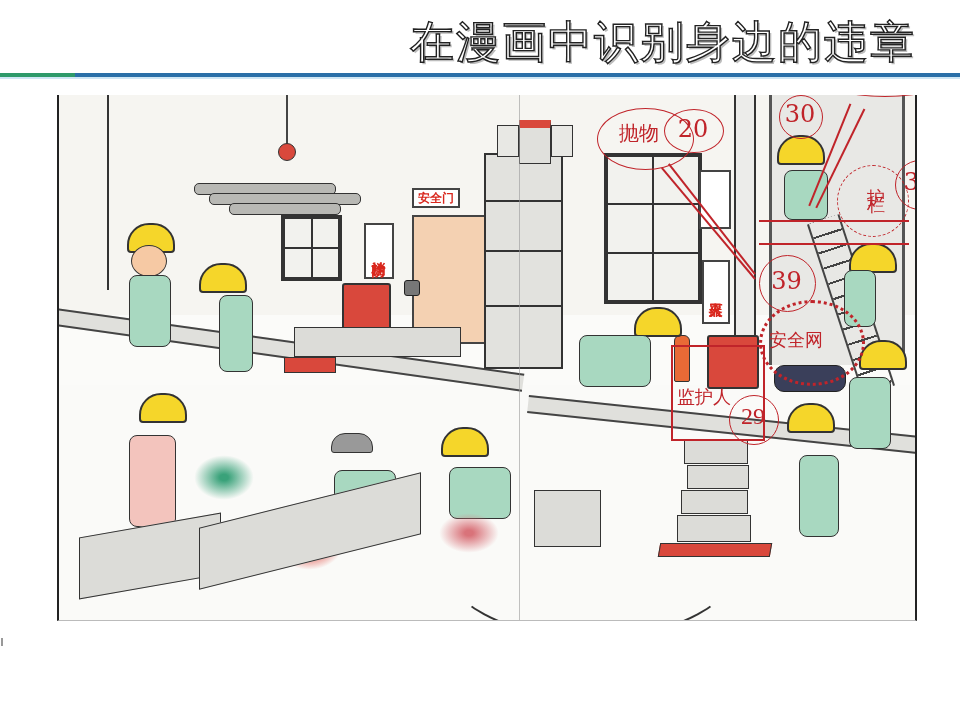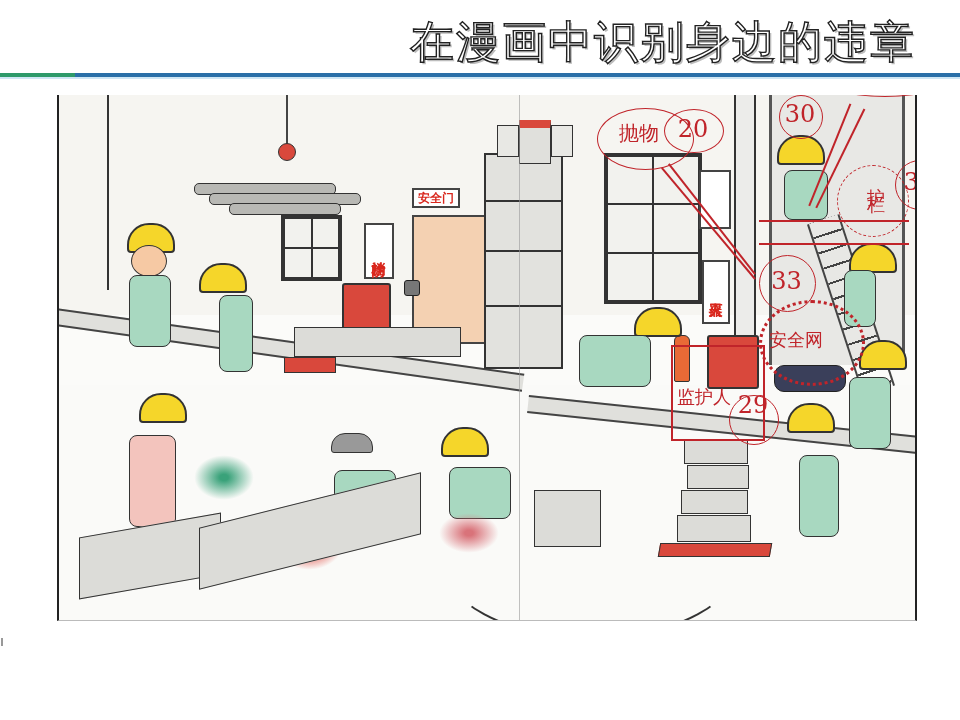--- a/index.html
+++ b/index.html
@@ -162,21 +162,21 @@
   <div class="ann-line" style="left:757px;top:112px;width:110px;transform:rotate(-64deg);"></div>
 
   <div class="ann-ellipse" style="left:778px;top:70px;width:70px;height:70px;border-style:dashed;"></div>
   <div class="ann-text" style="left:805px;top:78px;font-size:18px;writing-mode:vertical-rl;letter-spacing:8px;">护栏</div>
   <div class="ann-ellipse" style="left:836px;top:65px;width:48px;height:48px;"></div>
   <div class="ann-num" style="left:836px;top:73px;width:48px;">32</div>
   <div class="ann-line" style="left:700px;top:125px;width:150px;"></div>
   <div class="ann-line" style="left:700px;top:148px;width:150px;"></div>
 
   <div class="ann-ellipse" style="left:700px;top:160px;width:55px;height:55px;"></div>
-  <div class="ann-num" style="left:700px;top:172px;width:55px;">33</div>
+  <div class="ann-num" style="left:700px;top:172px;width:55px;">39</div>
   <div class="ann-ellipse" style="left:700px;top:205px;width:100px;height:80px;border-style:dotted;border-width:3px;"></div>
   <div class="ann-text" style="left:710px;top:233px;font-size:18px;">安全网</div>
 
   <div class="ann-box" style="left:612px;top:250px;width:90px;height:92px;"></div>
   <div class="ann-text" style="left:618px;top:290px;font-size:18px;">监护人</div>
   <div class="ann-ellipse" style="left:670px;top:300px;width:48px;height:48px;"></div>
-  <div class="ann-num" style="left:670px;top:296px;width:48px;">29</div>
+  <div class="ann-num" style="left:670px;top:308px;width:48px;font-family:Liberation Serif, serif;">29</div>
 </div>
 
 </body></html>

